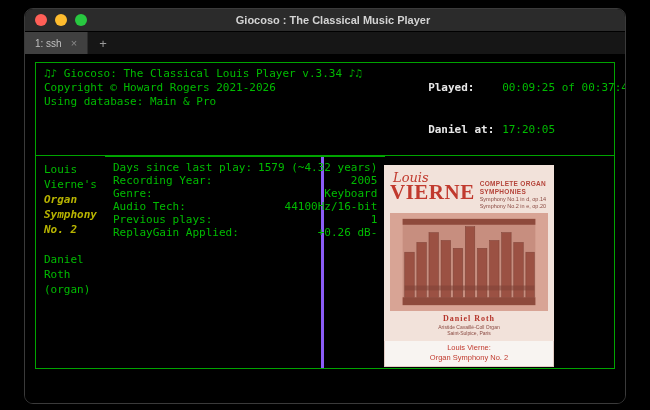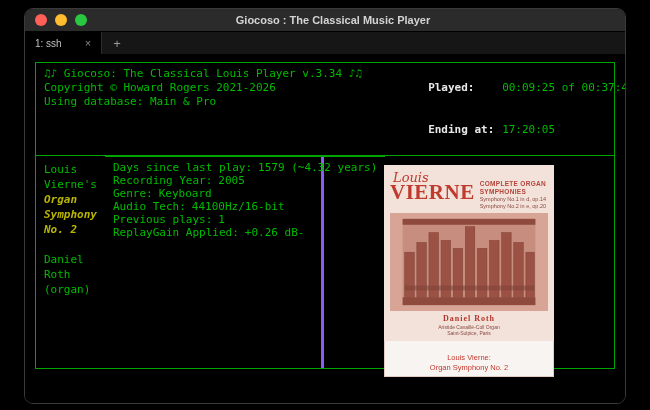--- a/index.html
+++ b/index.html
@@ -12,21 +12,21 @@
   
   .titlebar{flex:0 0 22px;background:#2b2b2b;position:relative;display:flex;align-items:center;}
   .traffic{display:flex;gap:8px;padding-left:10px;z-index:2;}
   .tl{width:12px;height:12px;border-radius:50%;display:inline-block;}
   .tl.red{background:#ff5f57;}.tl.yellow{background:#febc2e;}.tl.green{background:#28c840;}
   .win-title{position:absolute;left:16px;right:0;text-align:center;color:#d4d4d4;font-size:11px;
              font-family:"Liberation Sans",sans-serif;font-weight:bold;}
 
   
   .tabbar{flex:0 0 22px;background:#161616;display:flex;align-items:stretch;border-top:1px solid #000;}
-  .tab{background:#000000;color:#c0c0c0;font-size:10px;display:flex;align-items:center;gap:23px;
+  .tab{background:#404040;color:#c0c0c0;font-size:10px;display:flex;align-items:center;gap:9px;
        padding:0 10px;font-family:"Liberation Sans",sans-serif;border-right:1px solid #2c2c2c;}
   .tab-close{color:#8a8a8a;font-size:11px;cursor:default;}
   .tab-new{color:#9a9a9a;display:flex;align-items:center;padding:0 11px;font-size:13px;
            font-family:"Liberation Sans",sans-serif;}
 
   
   .terminal{flex:1;background:#000;padding:8px 10px 0;color:#00bb00;font-size:11px;
             display:flex;flex-direction:column;}
   .box{border:1px solid #00a400;}
 
@@ -35,21 +35,21 @@
   .hr-row{white-space:pre;}
   .hr-lbl{color:#e8e8e8;font-weight:bold;display:inline-block;width:74px;}
   .hr-val{color:#00bb00;}
 
   .main-box{margin-top:-1px;height:212px;display:flex;}
   .left-panel{width:285px;border-right:3px solid #8b5cf6;display:flex;flex-direction:row;}
   .track-info{flex:1;padding:6px 8px;line-height:15px;}
   .work-title{color:#b8b400;font-style:italic;font-weight:bold;}
   .performer-line{margin-top:15px;}
   .stats{border-top:1px solid #00a400;padding:4px 8px 3px;line-height:13px;}
-  .stat-row{display:flex;gap:6px;white-space:pre;}
+  .stat-row{display:flex;gap:6px;white-space:pre;justify-content:space-between;}
 
   .right-panel{flex:1;display:flex;justify-content:center;align-items:flex-start;padding-top:9px;}
 
   
   .album{width:170px;}
   .album-cover{background:#f2e2da;padding:6px 6px 5px;}
   .cover-head{display:flex;gap:5px;align-items:flex-start;}
   .artist-block{line-height:1;}
   .artist-first{font-family:"DejaVu Serif",serif;font-style:italic;color:#c13a2e;font-size:13px;
                 margin-left:3px;display:block;}
@@ -59,21 +59,21 @@
   .cover-title{font-size:6.5px;color:#b5443a;font-weight:bold;letter-spacing:.3px;
                font-family:"Liberation Sans",sans-serif;}
   .cover-sub{font-size:5.5px;color:#8a4a42;font-family:"Liberation Sans",sans-serif;}
   .organ-wrap{margin-top:3px;}
   .organ-wrap svg{display:block;width:100%;height:98px;}
   .performer-block{text-align:center;margin-top:3px;line-height:1.2;}
   .performer-name{color:#b5362c;font-size:8px;font-weight:bold;letter-spacing:1px;
                   font-family:"Liberation Serif",serif;}
   .performer-sub{font-size:5px;color:#8a4a42;font-family:"Liberation Sans",sans-serif;}
   .caption{background:#f8f4f1;border:1px solid #e2cdc5;border-top:none;text-align:center;
-           color:#c13a2e;font-size:7.5px;line-height:10px;padding:12px 0 3px;
+           color:#c13a2e;font-size:7.5px;line-height:10px;padding:2px 0 3px;
            font-family:"Liberation Sans",sans-serif;}
 </style>
 </head>
 <body>
 
 <div class="window">
 
   <div class="titlebar">
     <div class="traffic">
       <span class="tl red"></span>
@@ -97,21 +97,21 @@
       <div class="hdr-left">
         <div>♫♪ Giocoso: The Classical Louis Player v.3.34 ♪♫</div>
         <div>Copyright © Howard Rogers 2021-2026</div>
         <div>Using database: Main &amp; Pro</div>
       </div>
       <div class="hdr-right">
         <div class="hr-row">
           <span class="hr-lbl">Played:</span><span class="hr-val">00:09:25 of 00:37:47</span>
         </div>
         <div class="hr-row">
-          <span class="hr-lbl">Ending at:</span><span class="hr-val">17:20:05</span>
+          <span class="hr-lbl">Daniel at:</span><span class="hr-val">17:20:05</span>
         </div>
       </div>
     </div>
 
     <div class="box main-box">
       <div class="left-panel">
         <div class="track-info">
           <div>Louis Vierne's</div>
           <div class="work-title">Organ Symphony No. 2</div>
           <div class="performer-line">Daniel Roth (organ)</div>

